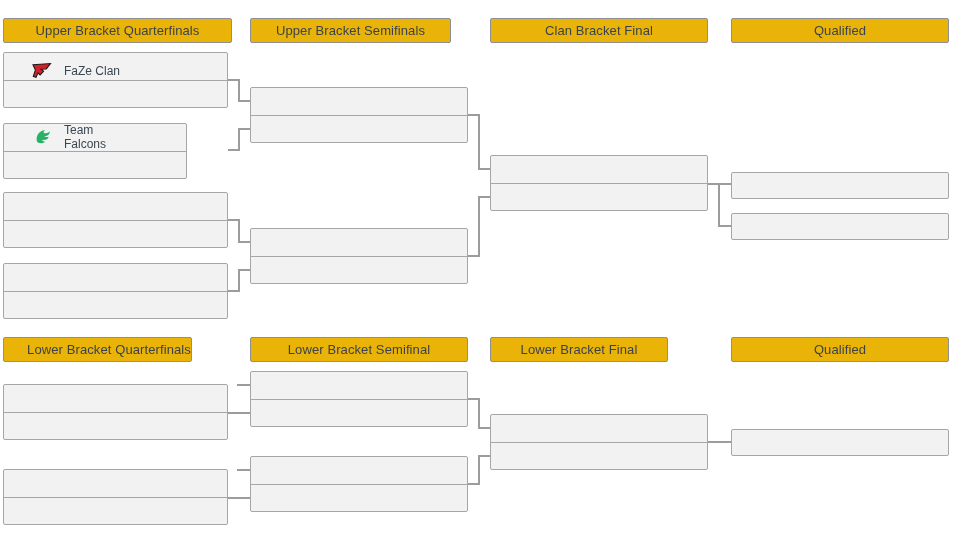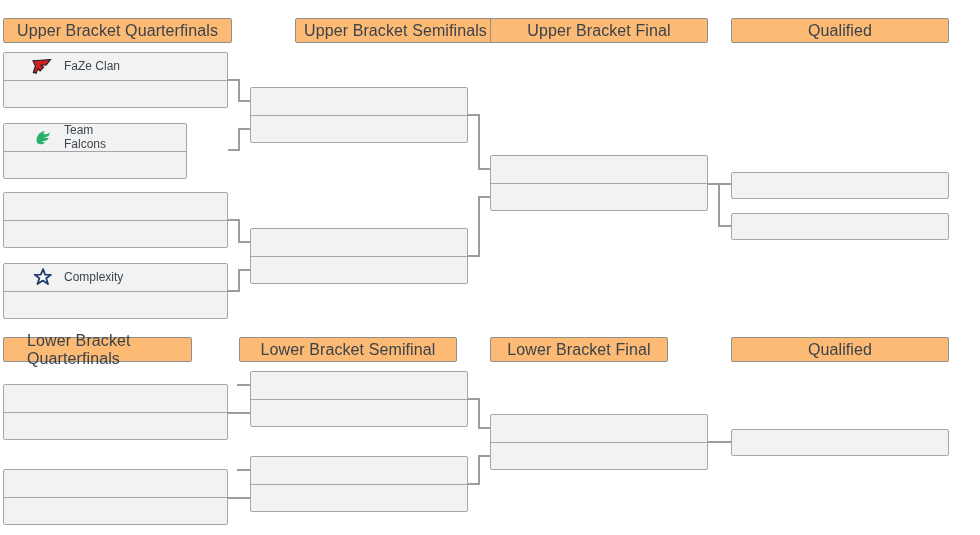--- a/index.html
+++ b/index.html
@@ -3,30 +3,30 @@
 <meta charset="utf-8">
 <style>
   html,body{margin:0;padding:0;background:#ffffff;}
   #stage{
     position:relative;width:980px;height:535px;background:#ffffff;
     font-family:"Liberation Sans",sans-serif;overflow:hidden;
   }
   #lines{position:absolute;left:0;top:0;z-index:0;}
   .hdr{
     position:absolute;box-sizing:border-box;height:25px;z-index:1;
-    background:#fdba74;border:1px solid #8f8f8f;border-radius:2px;
+    background:#eab308;border:1px solid #8f8f8f;border-radius:2px;
     display:flex;align-items:center;justify-content:center;
-    font-size:16px;color:#3a434c;letter-spacing:.1px;
+    font-size:13px;color:#3a434c;letter-spacing:.1px;
   }
   .match{
     position:absolute;box-sizing:border-box;height:56px;z-index:1;
     background:#f2f2f2;border:1px solid #a6a6a6;border-radius:2px;
     display:flex;flex-direction:column;
   }
-  .mrow{flex:1;display:flex;align-items:center;min-height:0;gap:40px;}
+  .mrow{flex:1;display:flex;align-items:flex-end;min-height:0;gap:40px;}
   .mrow.btm{border-top:1px solid #a6a6a6;}
   .slot{
     flex:1;display:flex;align-items:center;
     padding-left:9px;font-size:12px;color:#3c464f;overflow:hidden;
   }
   .logo{width:26px;height:18px;margin-right:9px;margin-left:16px;
     display:flex;align-items:center;justify-content:center;flex:0 0 auto;}
   .score{border-left:1px solid #b6b6b6;background:#e9e9e9;
     display:flex;align-items:center;justify-content:center;
     font-size:12px;color:#3c464f;flex:0 0 auto;}
@@ -58,22 +58,22 @@
       <polyline points="228,413 251,413"></polyline>
       <polyline points="237,470 251,470"></polyline>
       <polyline points="228,498 251,498"></polyline>
       <polyline points="468,399 479,399 479,428 491,428"></polyline>
       <polyline points="468,484 479,484 479,456 491,456"></polyline>
       <polyline points="708,442 731,442"></polyline>
     </g>
   </svg>
 
   <div class="hdr" style="left:3px;top:18px;width:229px;">Upper Bracket Quarterfinals</div>
-  <div class="hdr" style="left:250px;top:18px;width:201px;margin-left:45px;">Upper Bracket Semifinals</div>
-  <div class="hdr" style="left:490px;top:18px;width:218px;">Upper Bracket Final</div>
+  <div class="hdr" style="left:250px;top:18px;width:201px;">Upper Bracket Semifinals</div>
+  <div class="hdr" style="left:490px;top:18px;width:218px;">Clan Bracket Final</div>
   <div class="hdr" style="left:731px;top:18px;width:218px;">Qualified</div>
 
   <div class="match w1" style="left:3px;top:52px;width:225px;">
     <div class="mrow">
       <div class="slot">
         <span class="logo">
           <svg width="22" height="17" viewBox="0 0 20 16">
               <path d="M1.5 2.5 L18 1.5 L14 6.5 L9 6.7 L11.5 8.8 L8.2 12.2 L6.2 10.2 L4.4 14.5 L1.8 13.5 L3.8 7.5 Z" fill="#d1222a" stroke="#1a1a1a" stroke-width="1"></path>
             </svg>
         </span>
@@ -110,28 +110,20 @@
       <div class="score"></div>
     </div>
     <div class="mrow btm">
       <div class="slot"></div>
       <div class="score"></div>
     </div>
   </div>
 
   <div class="match w1" style="left:3px;top:263px;width:225px;">
     <div class="mrow">
-      <div class="slot">
-        <span class="logo">
-          <svg width="19" height="18" viewBox="0 0 18 17">
-              <polygon points="9.6,1 11.4,6.3 17,6.4 12.5,9.7 14.2,15.2 9.3,11.9 4.2,15.2 6.1,9.7 1.6,6.4 7.4,6.3" fill="#ffffff" stroke="#1c3f6e" stroke-width="1.7" stroke-linejoin="round"></polygon>
-            </svg>
-        </span>
-        <span>Complexity</span>
-      </div>
       <div class="score"></div>
     </div>
     <div class="mrow btm">
       <div class="slot"></div>
       <div class="score"></div>
     </div>
   </div>
 
   <div class="match w2" style="left:250px;top:87px;width:218px;">
     <div class="mrow">
@@ -163,21 +155,21 @@
     <div class="mrow btm">
       <div class="slot"></div>
       <div class="score"></div>
     </div>
   </div>
 
   <div class="single" style="left:731px;top:172px;width:218px;"></div>
   <div class="single" style="left:731px;top:213px;width:218px;"></div>
 
   <div class="hdr" style="left:3px;top:337px;width:189px;padding-left:23px;">Lower Bracket Quarterfinals</div>
-  <div class="hdr" style="left:239px;top:337px;width:218px;">Lower Bracket Semifinal</div>
+  <div class="hdr" style="left:250px;top:337px;width:218px;">Lower Bracket Semifinal</div>
   <div class="hdr" style="left:490px;top:337px;width:178px;">Lower Bracket Final</div>
   <div class="hdr" style="left:731px;top:337px;width:218px;">Qualified</div>
 
   <div class="match w1" style="left:3px;top:384px;width:225px;">
     <div class="mrow">
       <div class="slot"></div>
       <div class="score"></div>
     </div>
     <div class="mrow btm">
       <div class="slot"></div>

